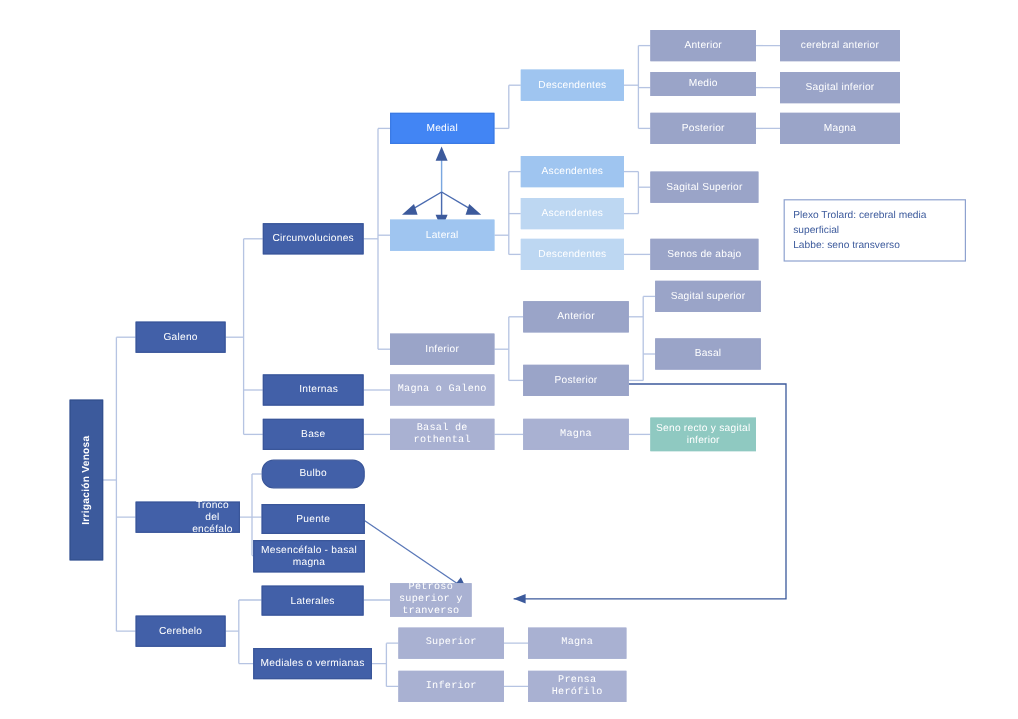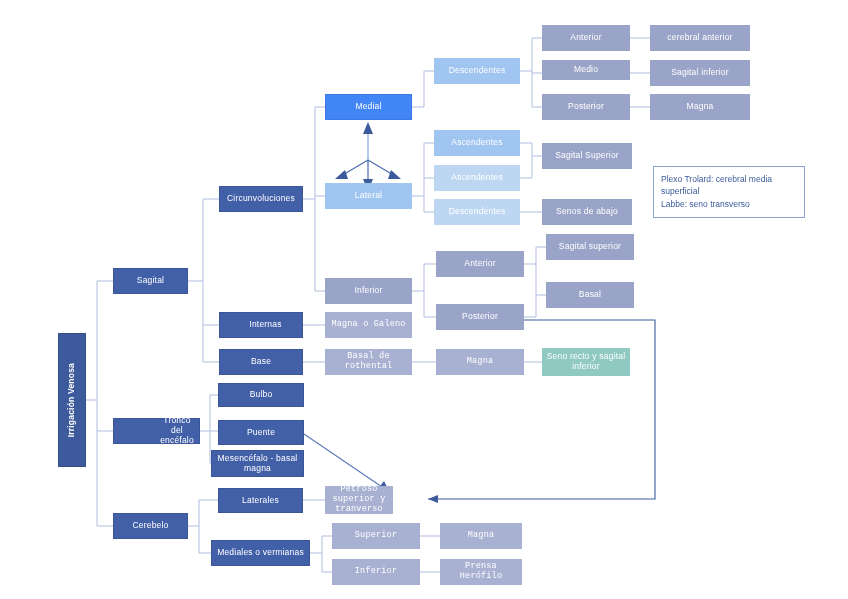--- a/index.html
+++ b/index.html
@@ -143,39 +143,39 @@
       <path d="M368 160 L395 176"></path>
     </g>
     <polygon points="401,179 388,179 391,170" fill="#3c5a9c"></polygon>
   </svg>
 
   <div class="node n-root" style="left:58px;top:333px;width:28px;height:134px;">
     <span class="vertical">Irrigación Venosa</span>
   </div>
 
   <div class="node n-dark" style="left:113px;top:268px;width:75px;height:26px;">
-    <span>Sagital</span>
+    <span>Galeno</span>
   </div>
   <div class="node n-dark" style="left:113px;top:418px;width:87px;height:26px;padding-left:44px;">
     <span>Tronco del encéfalo</span>
   </div>
   <div class="node n-dark" style="left:113px;top:513px;width:75px;height:26px;">
     <span>Cerebelo</span>
   </div>
 
   <div class="node n-dark" style="left:219px;top:186px;width:84px;height:26px;">
     <span>Circunvoluciones</span>
   </div>
   <div class="node n-dark" style="left:219px;top:312px;width:84px;height:26px;padding-left:12px;">
     <span>Internas</span>
   </div>
   <div class="node n-dark" style="left:219px;top:349px;width:84px;height:26px;">
     <span>Base</span>
   </div>
-  <div class="node n-dark" style="left:218px;top:383px;width:86px;height:24px;">
+  <div class="node n-dark" style="left:218px;top:383px;width:86px;height:24px;border-radius:10px;">
     <span>Bulbo</span>
   </div>
   <div class="node n-dark" style="left:218px;top:420px;width:86px;height:25px;">
     <span>Puente</span>
   </div>
   <div class="node n-dark" style="left:211px;top:450px;width:93px;height:27px;">
     <span>Mesencéfalo - basal magna</span>
   </div>
   <div class="node n-dark" style="left:218px;top:488px;width:85px;height:25px;">
     <span>Laterales</span>

